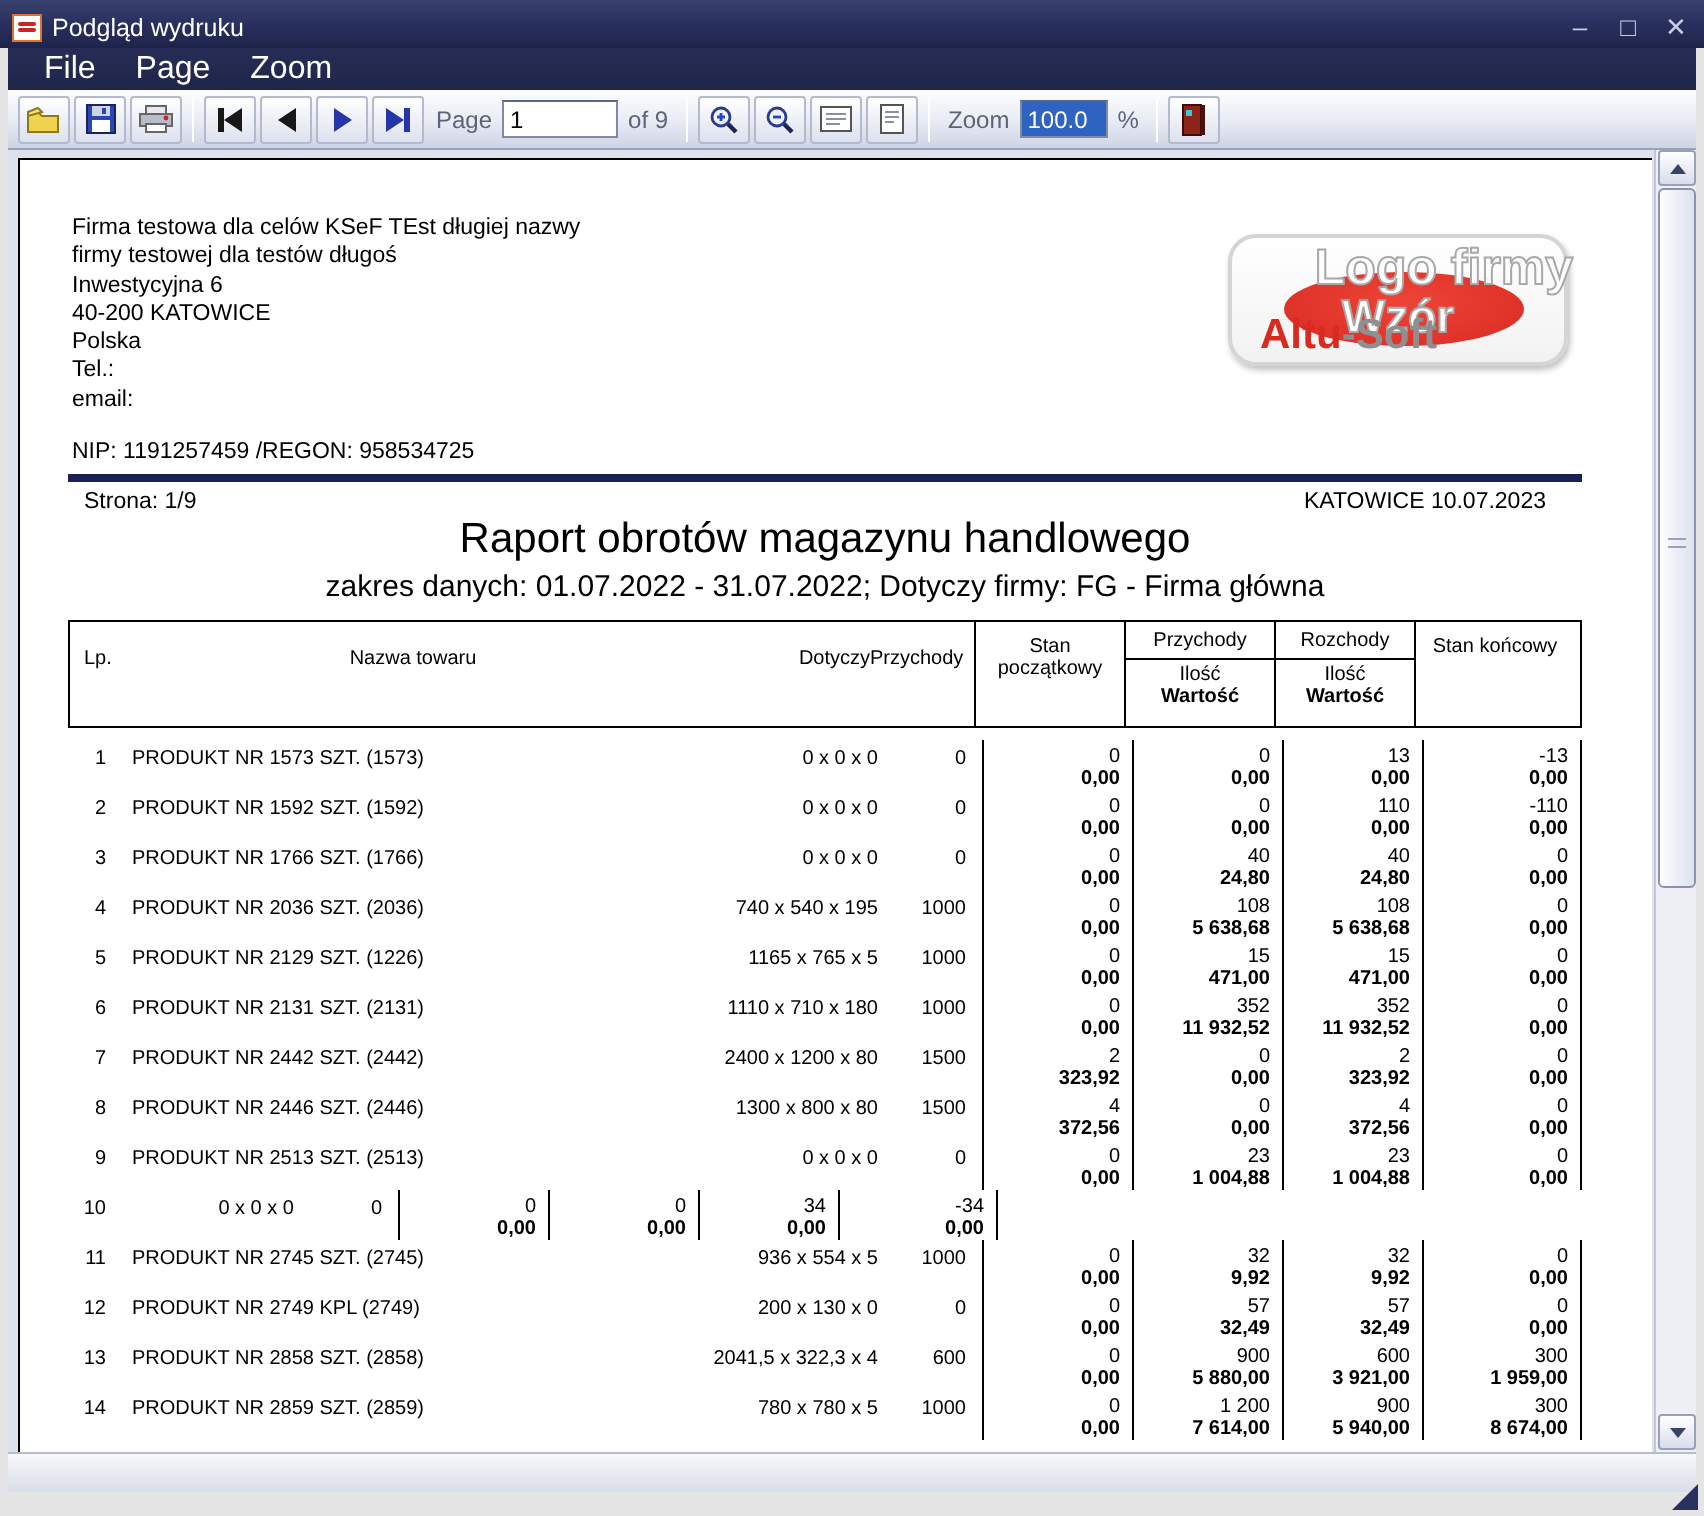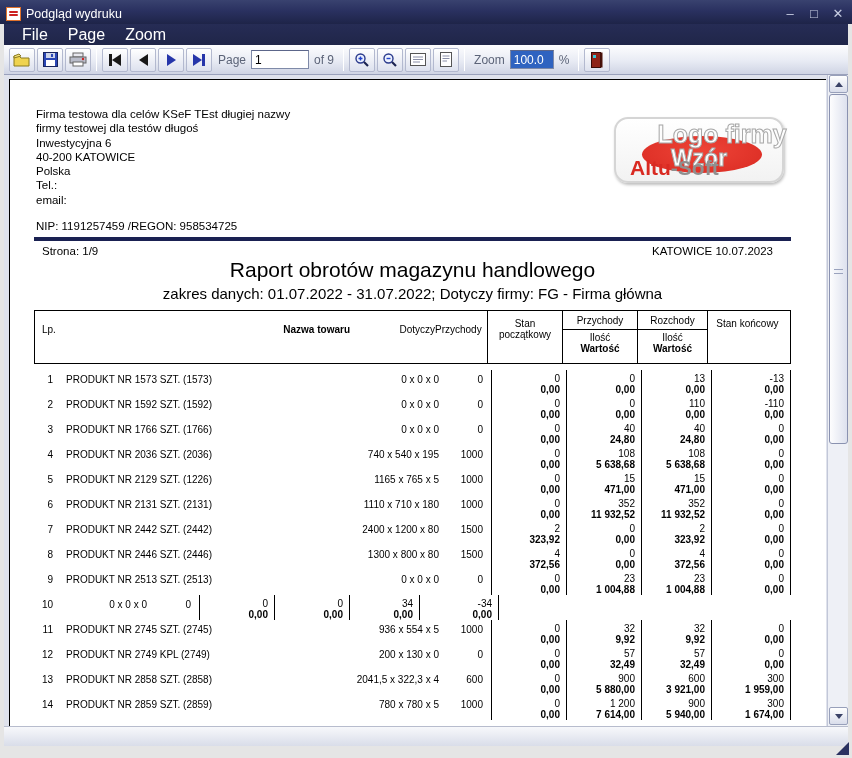--- a/index.html
+++ b/index.html
@@ -72,21 +72,21 @@
   .logo .brand { position:absolute; left:14px; bottom:1px; font-weight:bold; }
   .logo .brand .red { color:#d92a22; font-size:21px; font-style:normal; }
   .logo .brand .gray { color:#8f8f8f; font-size:21px; }
 
   
   .thead { position:absolute; left:0; top:230px; width:757px; height:54px; border:1px solid #000;
     display:flex; font-size:10px; }
   .hc { border-left:1px solid #000; text-align:center; }
   .left-group { width:452px; border-left:none; display:flex; padding-top:13px; text-align:left; }
   .h-lp { width:28px; padding-left:7px; }
-  .h-name { flex:1; text-align:right;font-weight:bold; }
+  .h-name { flex:1; text-align:center; }
   .h-size { width:85px; text-align:right; }
   .h-weight { width:52px; text-align:right; padding-right:6px; }
   .h-initial { width:75px; padding-top:7px; }
   .h-income, .h-outcome { width:75px; display:flex; flex-direction:column; }
   .h-outcome { width:70px; }
   .h-final { width:80px; padding-top:7px; }
   .h-top { height:19px; border-bottom:1px solid #000; padding-top:4px; }
   .h-sub { padding-top:2px; line-height:11px; }
   .h-sub .w { font-weight:bold; }
 
@@ -580,21 +580,21 @@
               <div class="c num n2">
                 <div>1 200</div>
                 <div class="val">7 614,00</div>
               </div>
               <div class="c num n3">
                 <div>900</div>
                 <div class="val">5 940,00</div>
               </div>
               <div class="c num n4">
                 <div>300</div>
-                <div class="val">1 674,00</div>
+                <div class="val">8 674,00</div>
               </div>
             </div>
           </div>
 
       </div>
     </div>
 
     <div class="vscroll">
       <div class="sbtn up">
           <span class="stri-up"></span>

